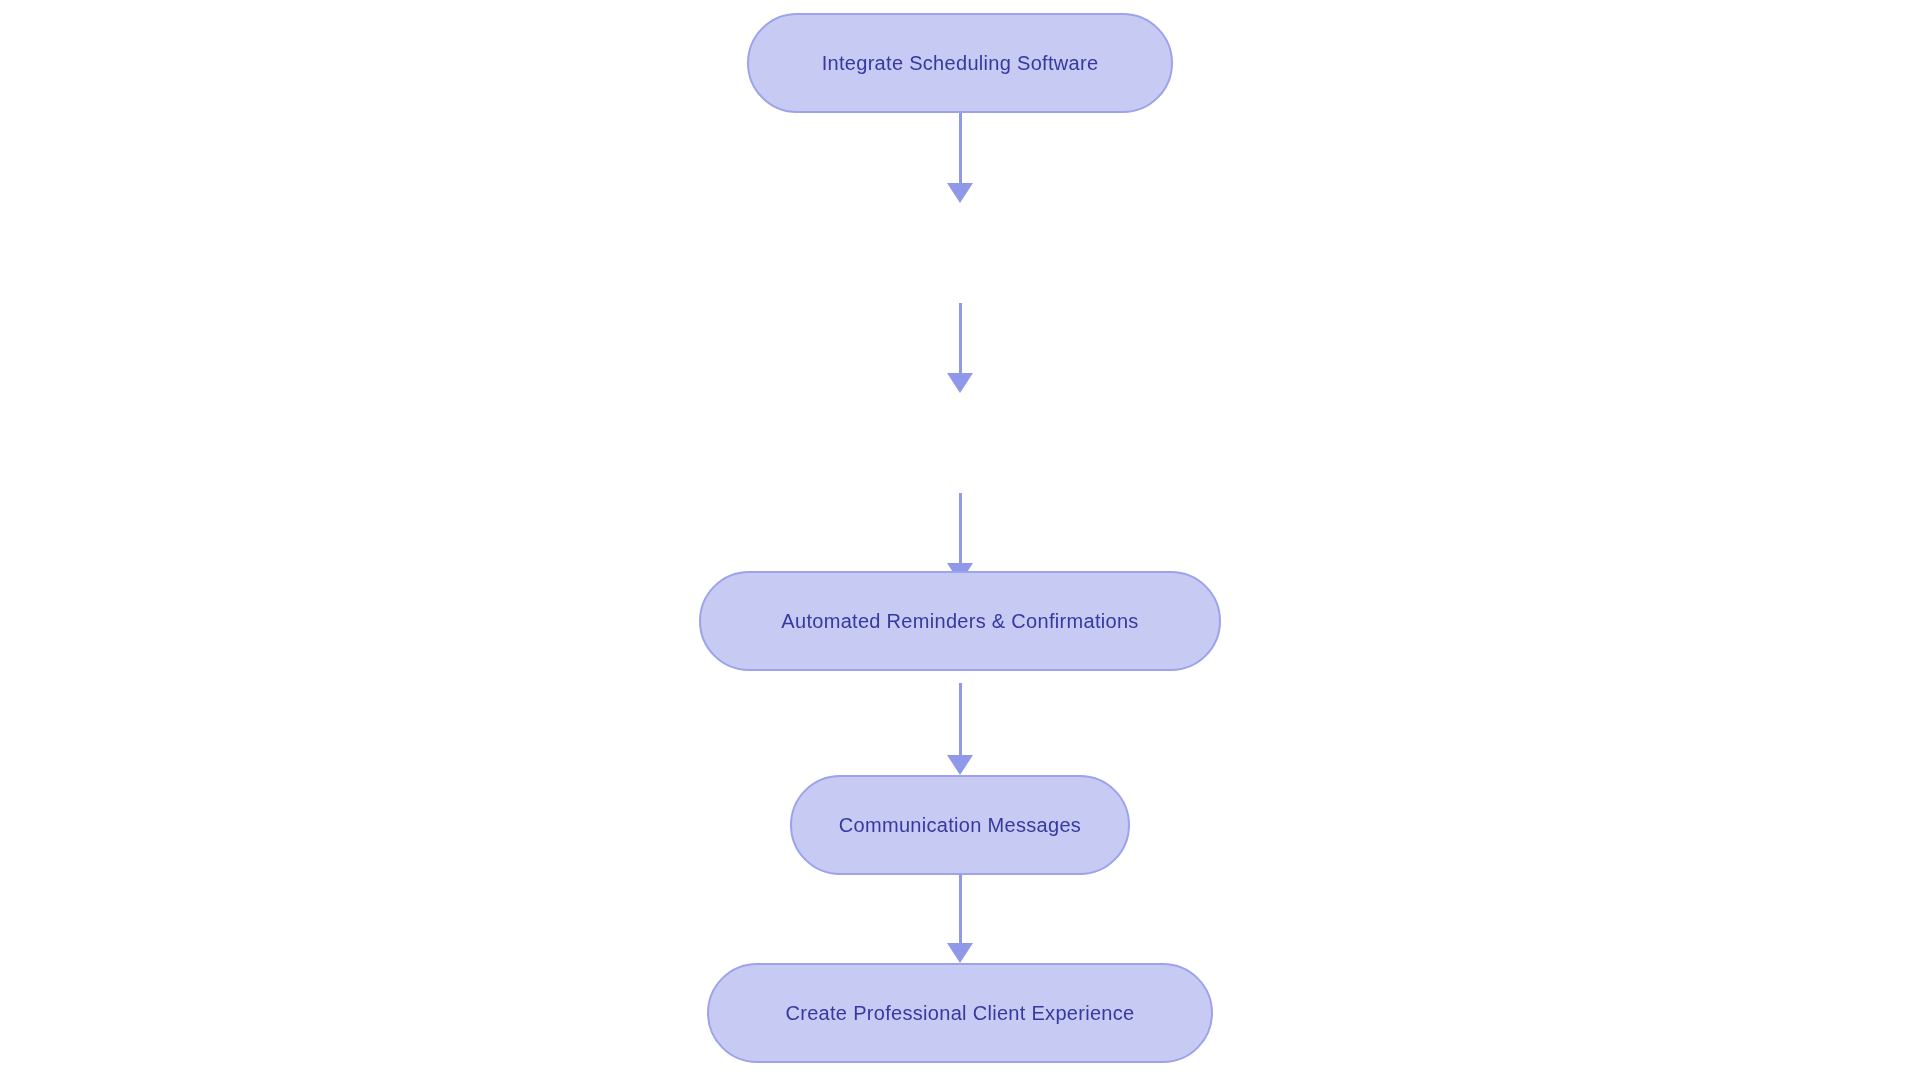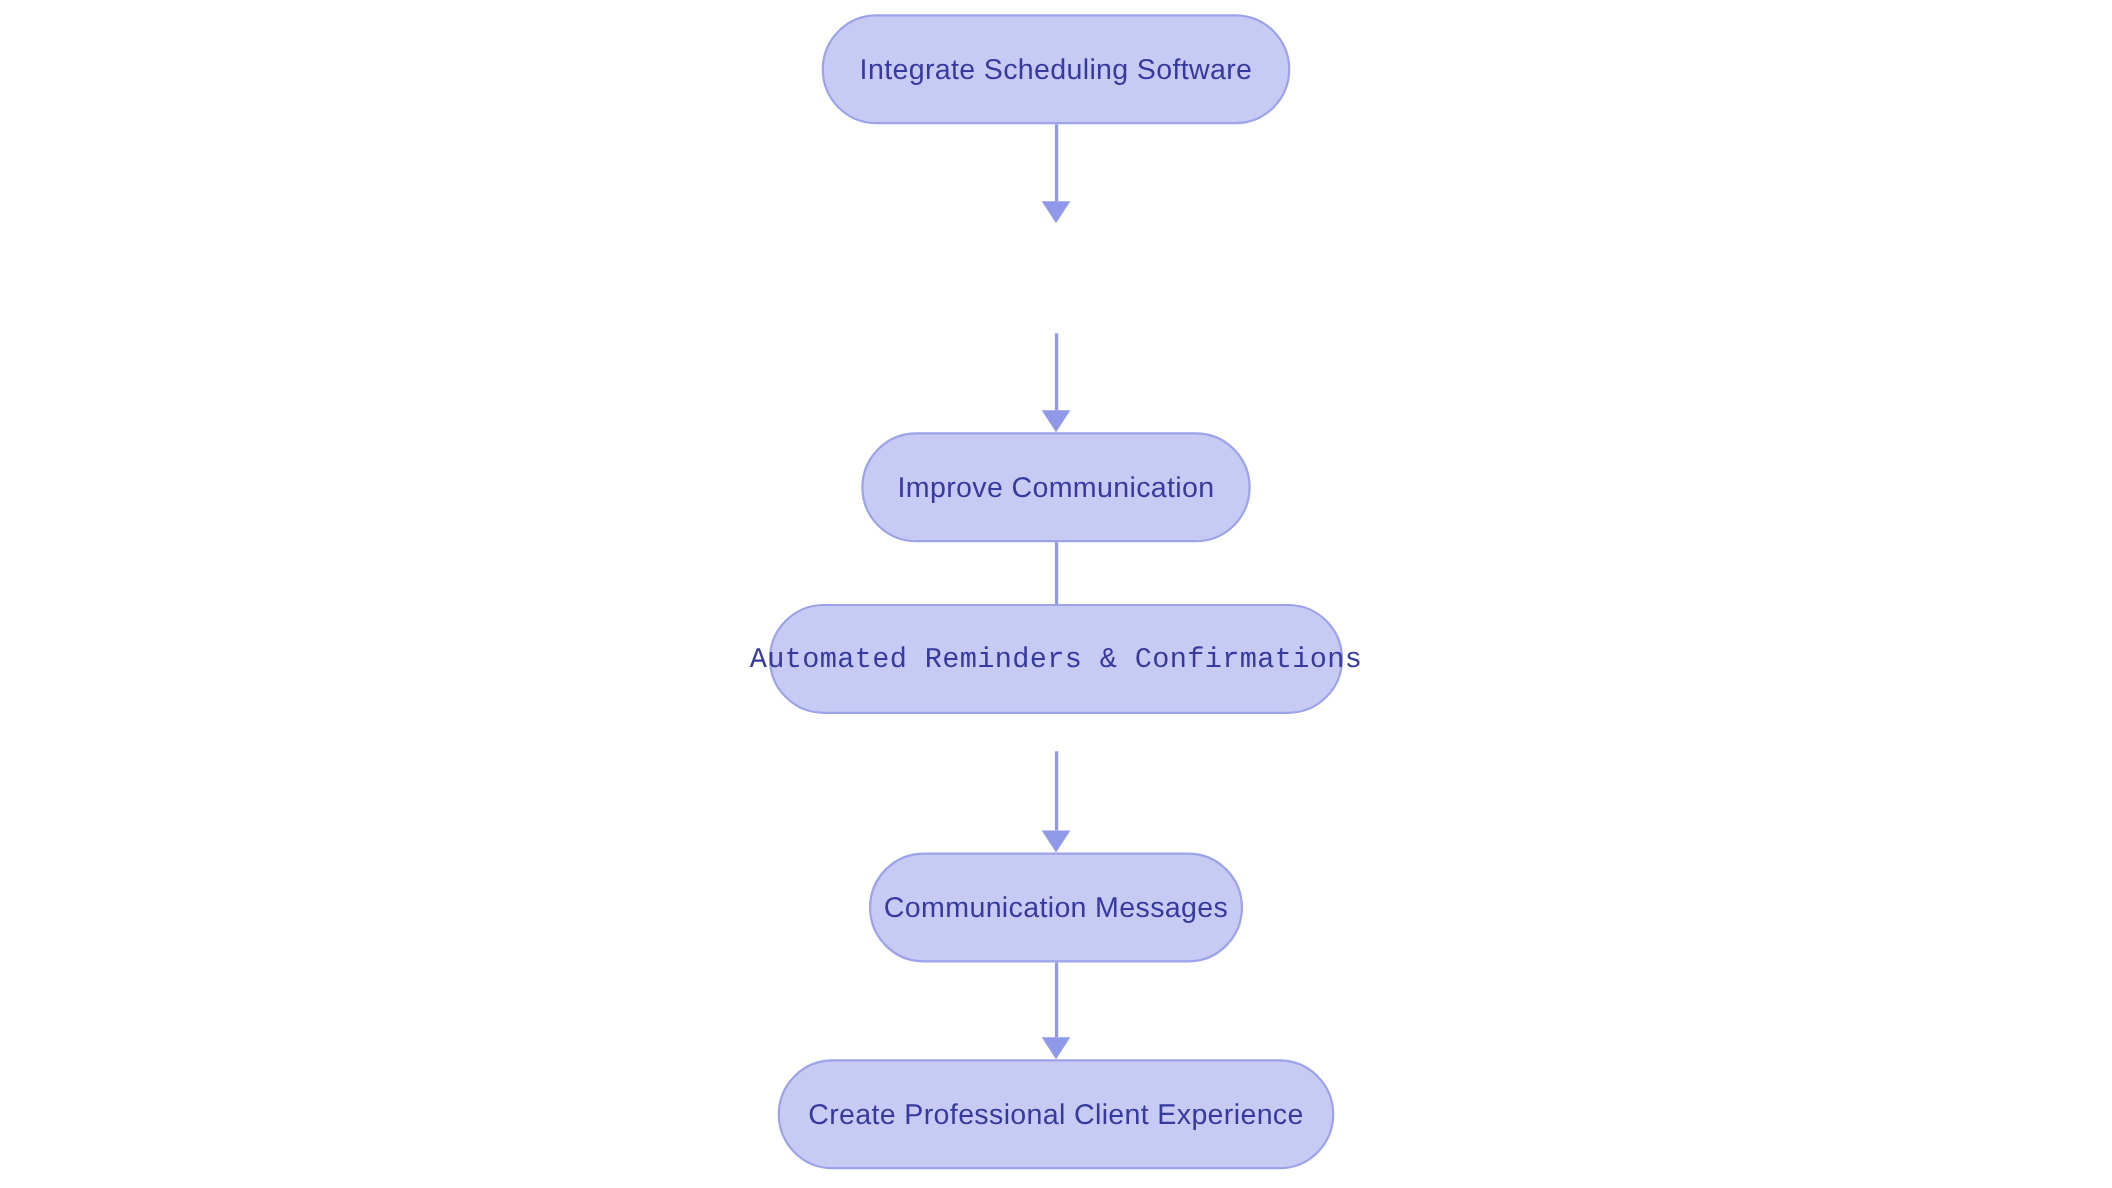--- a/index.html
+++ b/index.html
@@ -25,30 +25,30 @@
     border-radius:50px;
     background:var(--node-fill);
     border:2px solid var(--node-border);
     display:flex;
     align-items:center;
     justify-content:center;
     left:50%;
   }
   .node-label{
     color:var(--node-text);
-    font-size:26px;
+    font-size:20px;
     letter-spacing:0.3px;
     white-space:nowrap;
     text-align:center;
   }
   
   .n1{top:13px;  width:426px; margin-left:-213px;}
   .n2{top:203px; width:430px; margin-left:-215px;}
   .n3{top:393px; width:354px; margin-left:-177px;}
-  .n4{top:549px; width:522px; margin-left:-261px;font-family:Liberation Mono, monospace;}
+  .n4{top:571px; width:522px; margin-left:-261px;}
   .n5{top:775px; width:340px; margin-left:-170px;}
   .n6{top:963px; width:506px; margin-left:-253px;}
 
   .arrow{
     position:absolute;
     left:50%;
     width:26px;
     margin-left:-13px;
     display:flex;
     flex-direction:column;
@@ -85,23 +85,20 @@
     <div class="arrow-line"></div>
     <div class="arrow-head"></div>
   </div>
 
 
   <div class="arrow a2">
     <div class="arrow-line"></div>
     <div class="arrow-head"></div>
   </div>
 
-  <div class="node n3">
-    <span class="node-label">Improve Communication</span>
-  </div>
 
   <div class="arrow a3">
     <div class="arrow-line"></div>
     <div class="arrow-head"></div>
   </div>
 
   <div class="node n4">
     <span class="node-label">Automated Reminders &amp; Confirmations</span>
   </div>
 

